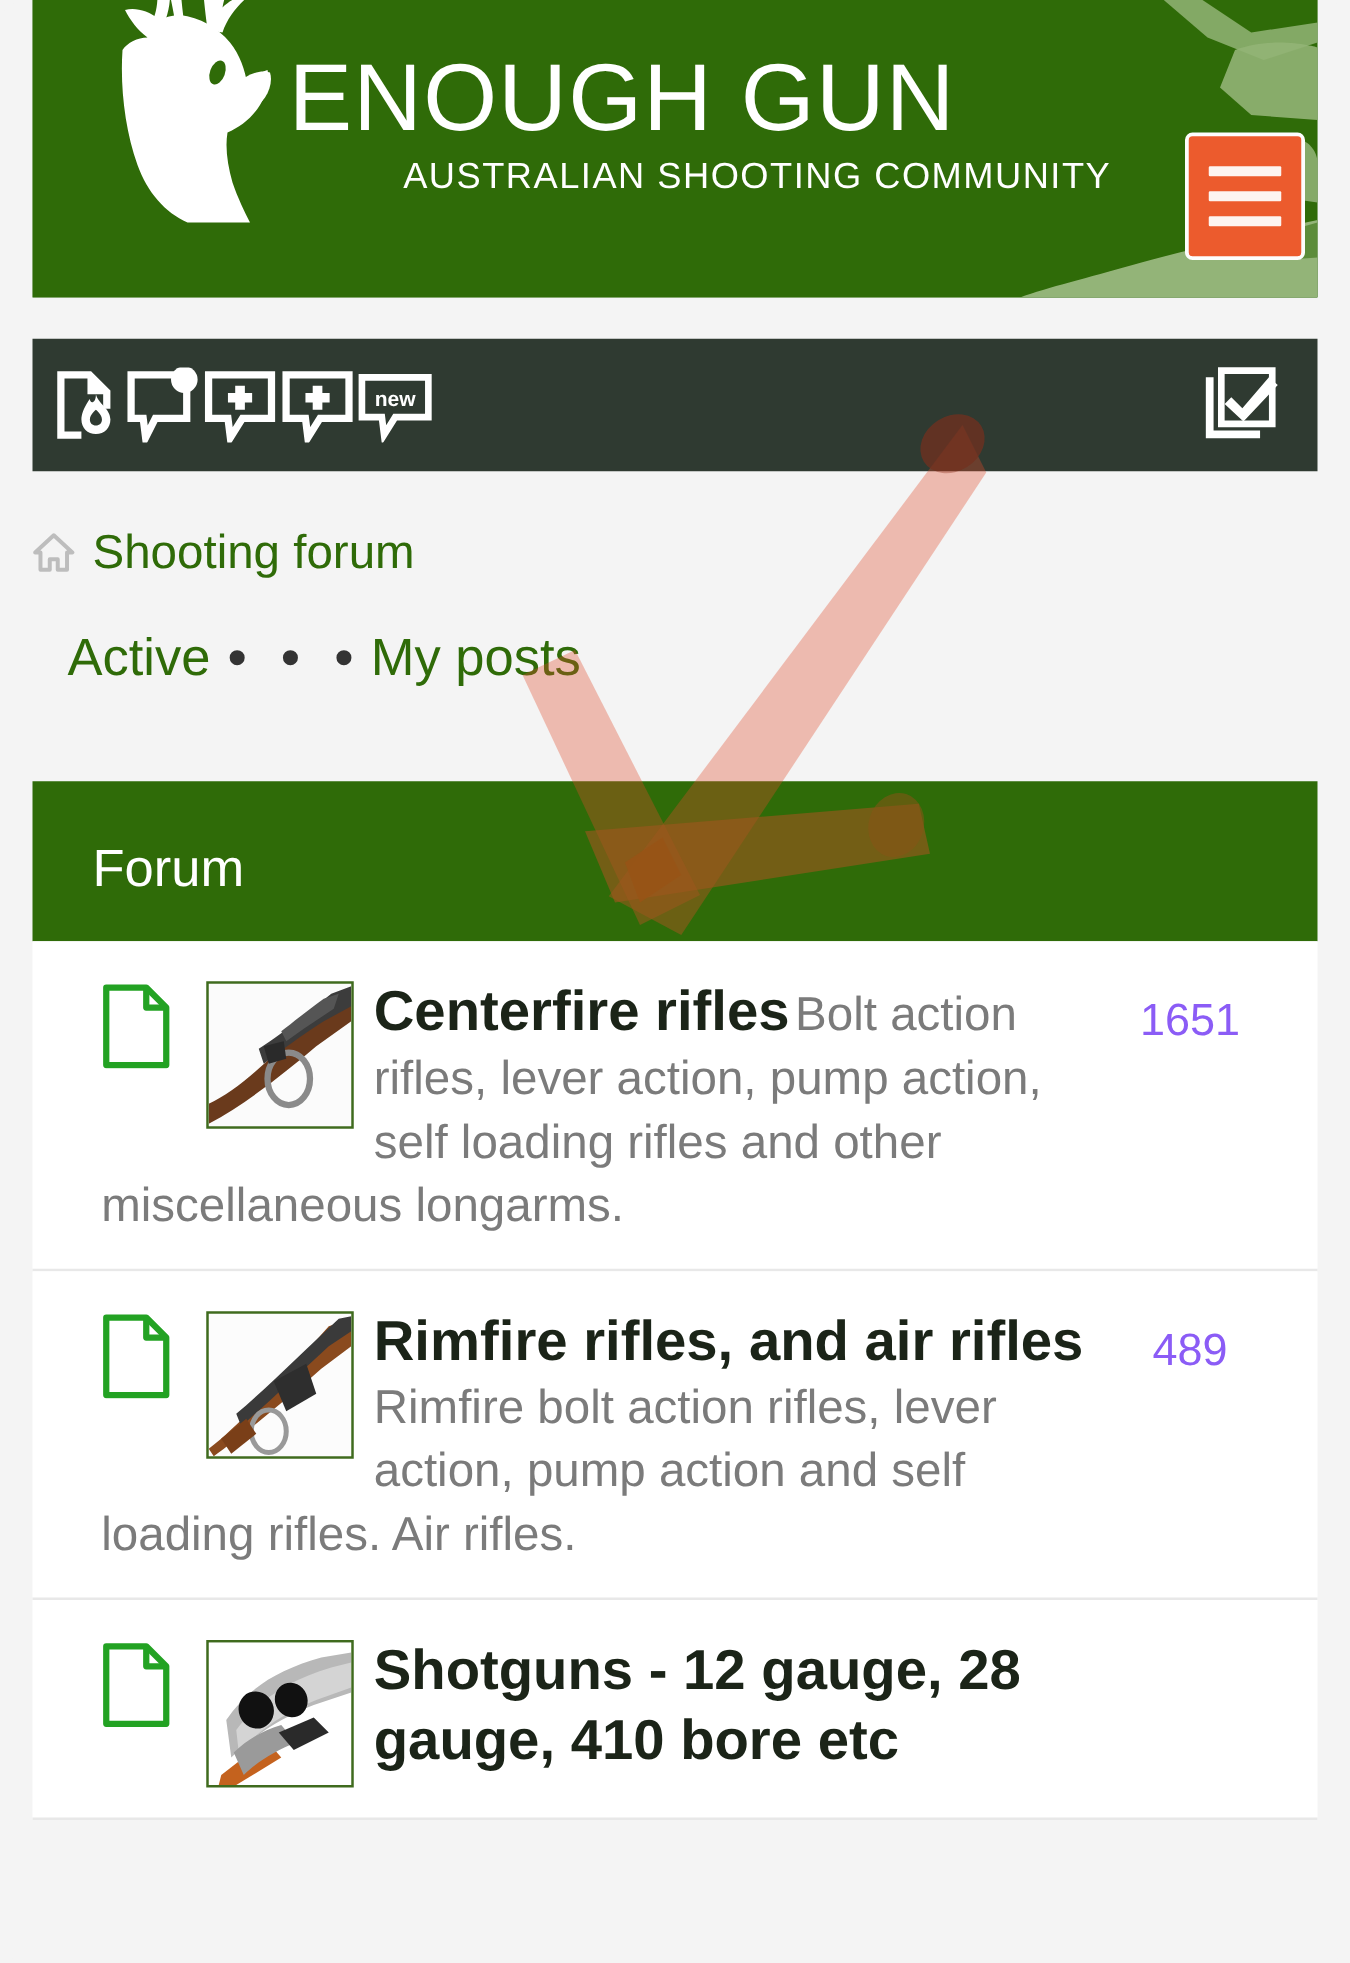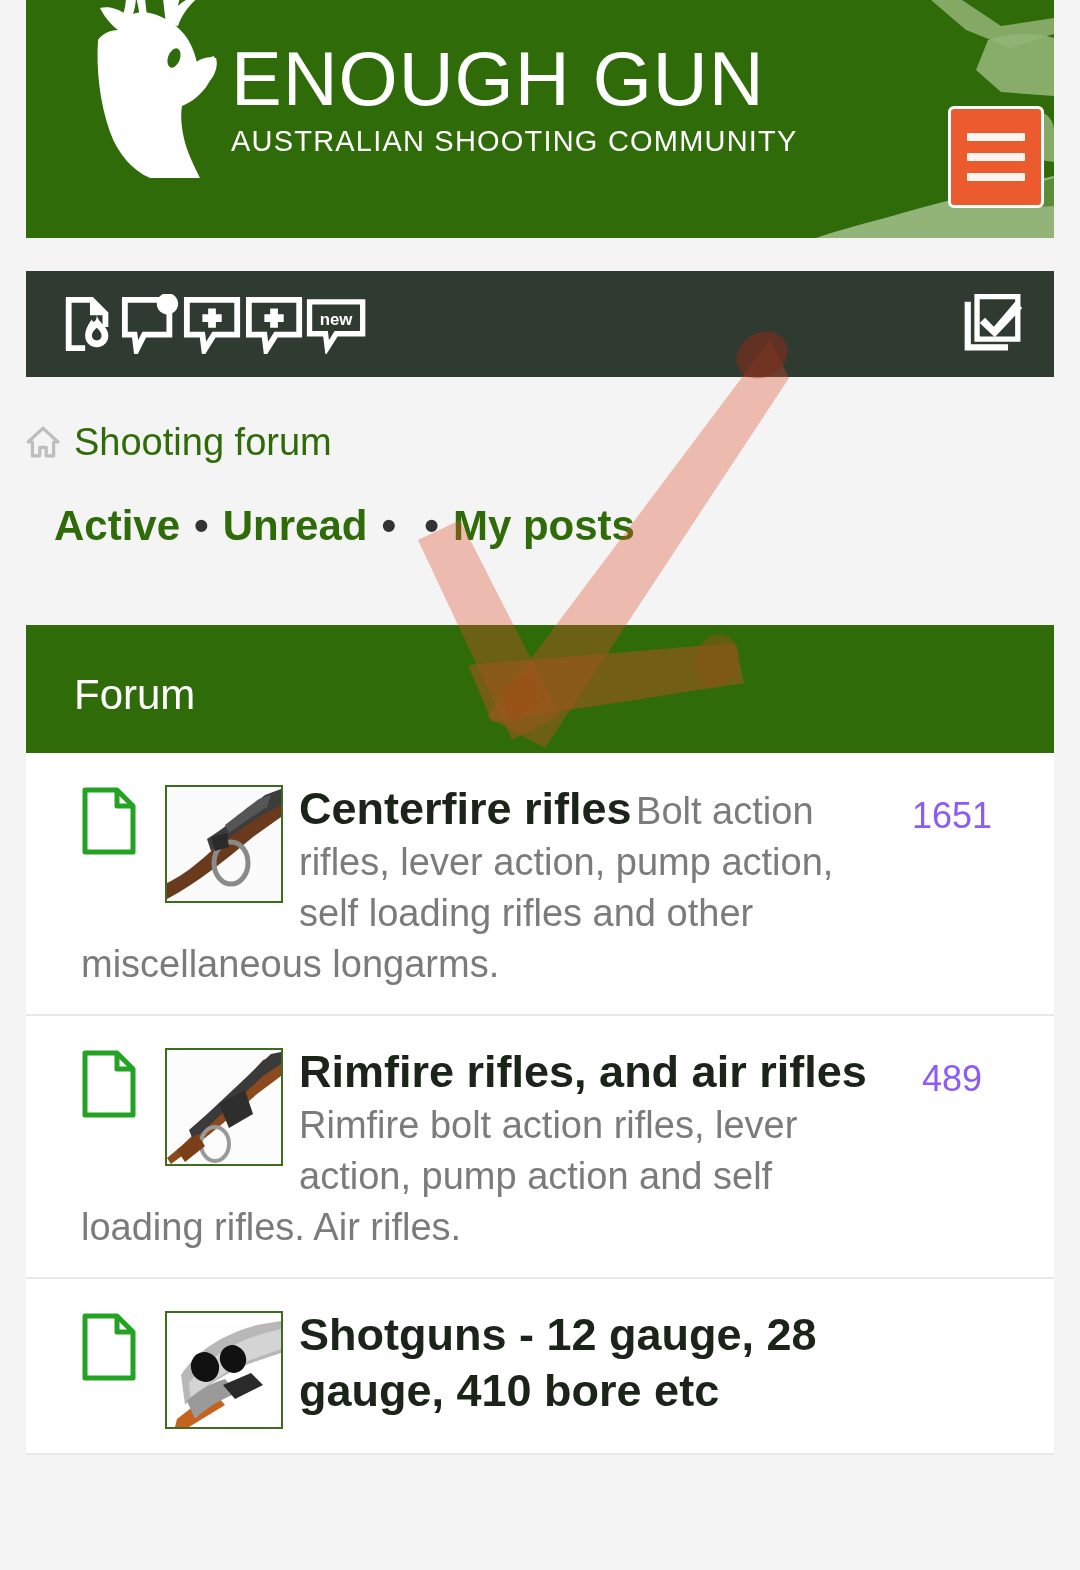--- a/index.html
+++ b/index.html
@@ -59,20 +59,21 @@
     font-weight: 400;
     letter-spacing: 1px;
     white-space: nowrap;
   }
   .brand-sub {
     color: #ffffff;
     font-size: 29px;
     line-height: 34px;
     font-weight: 400;
     letter-spacing: 1.2px;
+    text-align: right;
     white-space: nowrap;
     margin-top: 4px;
     padding-right: 2px;
   }
   .hamburger {
     position: absolute;
     left: 922px;
     top: 106px;
     width: 96px;
     height: 102px;
@@ -99,21 +100,21 @@
   .toolbar {
     position: absolute;
     left: 26px;
     top: 271px;
     width: 1028px;
     height: 106px;
     background: #2f3a31;
   }
   .tb-icons {
     position: absolute;
-    left: 32px;
+    left: 12px;
     top: 0;
     height: 106px;
     display: flex;
     align-items: center;
   }
   .tb-right {
     position: absolute;
     right: 30px;
     top: 0;
     height: 106px;
@@ -154,21 +155,21 @@
     left: 54px;
     top: 498px;
     display: flex;
     align-items: center;
     white-space: nowrap;
   }
   .navlink {
     color: #2f6b08;
     font-size: 42px;
     line-height: 56px;
-    font-weight: bold;
+    font-weight: normal;
     text-decoration: none;
     cursor: pointer;
   }
   .navsep {
     color: #333333;
     font-size: 42px;
     line-height: 56px;
     font-weight: bold;
     padding: 0 14px;
   }
@@ -354,21 +355,20 @@
   <div class="breadcrumb">
     <svg class="bc-home" viewBox="0 0 32 32">
       <path d="M16,3 L30,16 L26,16 L26,29 L19,29 L19,21 L13,21 L13,29 L6,29 L6,16 L2,16 Z" fill="none" stroke="#bdbdbd" stroke-width="3" stroke-linejoin="round"></path>
     </svg>
     <a class="bc-link" href="#">Shooting forum</a>
   </div>
 
   <div class="navlinks">
     <a class="navlink" href="#">Active</a>
     <span class="navsep">•</span>
-    <a class="navlink" href="#">Unread</a>
     <span class="navsep">•</span>
     <span class="navsep">•</span>
     <a class="navlink" href="#">My posts</a>
   </div>
 
   <div class="forum-block">
 
     <div class="forum-head">
       <div class="forum-head-title">Forum</div>
     </div>

